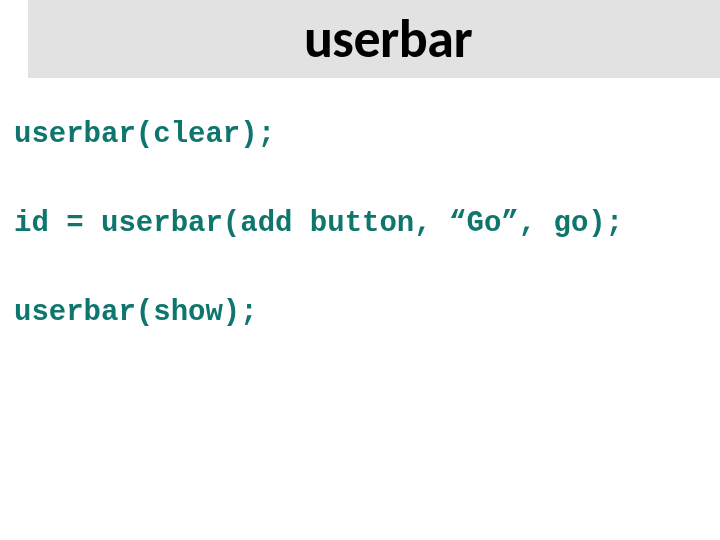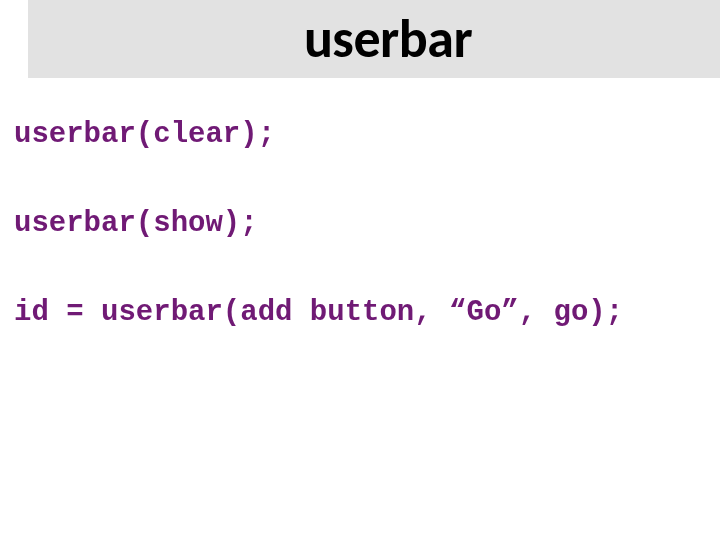--- a/index.html
+++ b/index.html
@@ -32,30 +32,30 @@
     font-family: Calibri, Arial, sans-serif;
     letter-spacing: -0.5px;
   }
   .code-lines {
     padding: 40px 14px 0 14px;
   }
   .code-line {
     font-family: "Courier New", Courier, monospace;
     font-weight: 700;
     font-size: 29px;
-    color: #701a75;
+    color: #0f766e;
     margin-bottom: 56px;
     white-space: nowrap;
   }
 </style>
 </head>
 <body>
 
 <div class="slide">
   <div class="title-band">
     <h1>userbar</h1>
   </div>
   <div class="code-lines">
     <div class="code-line">userbar(clear);</div>
+    <div class="code-line">id = userbar(add button, “Go”, go);</div>
     <div class="code-line">userbar(show);</div>
-    <div class="code-line">id = userbar(add button, “Go”, go);</div>
   </div>
 </div>
 
 </body></html>

